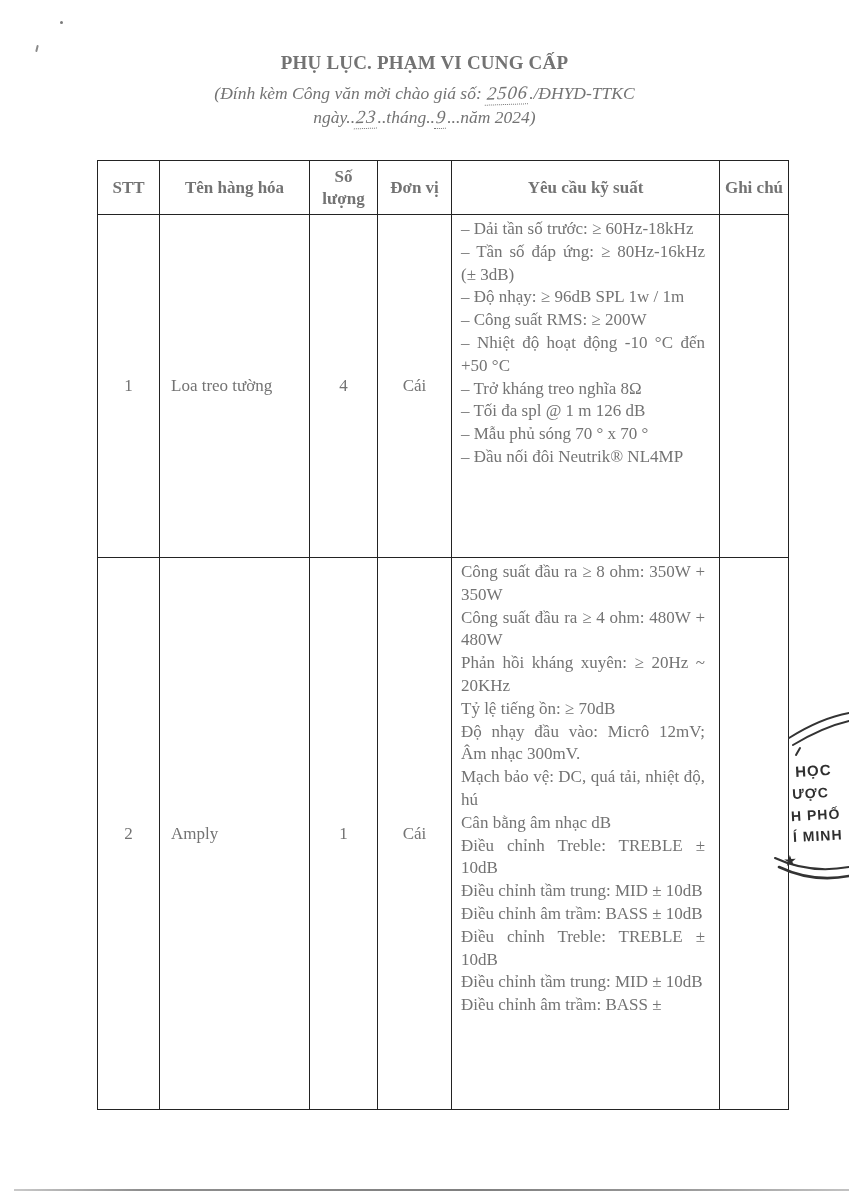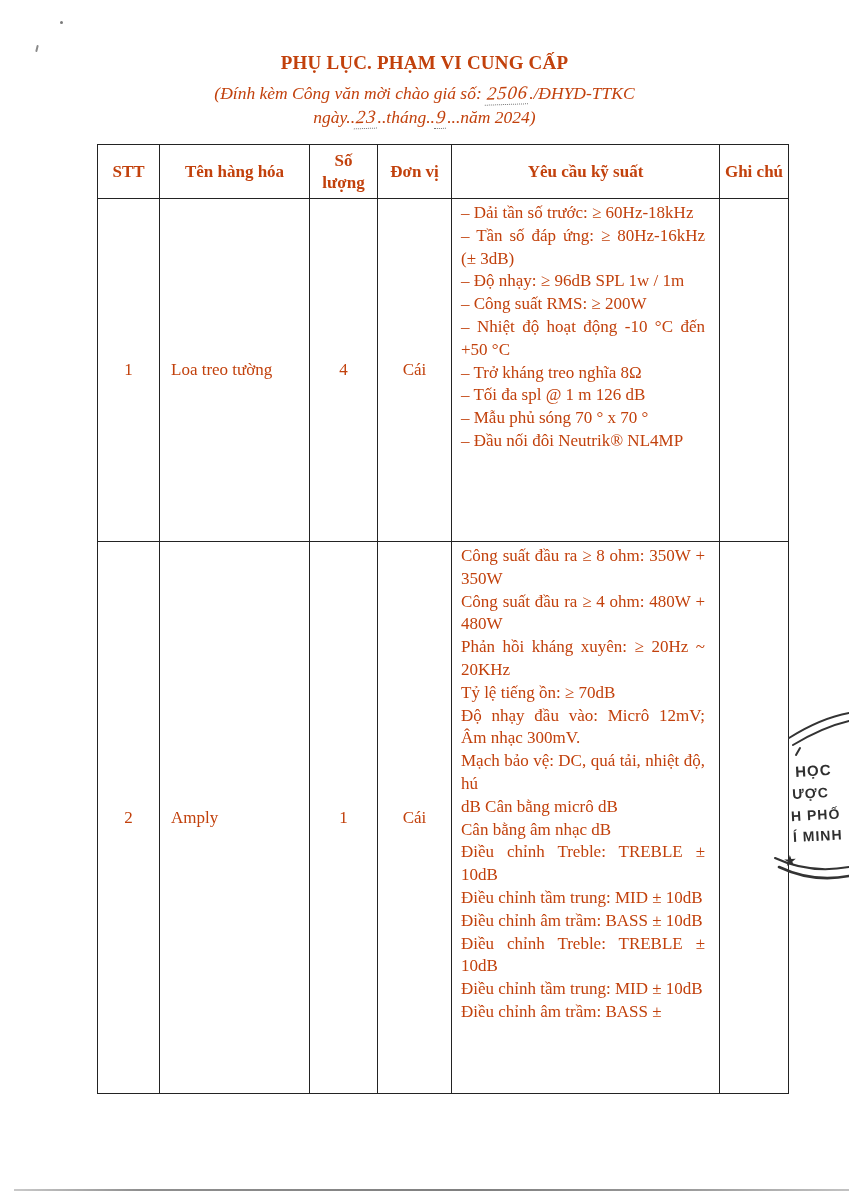--- a/index.html
+++ b/index.html
@@ -1,34 +1,34 @@
 <!DOCTYPE html>
 <html><head>
 <meta charset="utf-8">
 <style>
   html,body { margin:0; padding:0; background:#e8e8e8; }
   .page {
     position:relative; width:849px; height:1200px; margin:0 auto;
     background:#ffffff; overflow:hidden;
-    font-family:"Liberation Serif", serif; color:#c2410c;
+    font-family:"Liberation Serif", serif; color:#737373;
   }
   
   .speck { position:absolute; background:#7a7a7a; border-radius:50%; }
   .speck.s1 { left:60px; top:21px; width:3px; height:3px; }
   .speck.s2 { left:36px; top:45px; width:2px; height:7px; border-radius:2px; transform:rotate(14deg); background:#8b8b8b; }
 
   .doc-header { position:absolute; top:52px; left:0; width:100%; text-align:center; }
   .doc-title { margin:0 0 9px 0; font-size:19px; font-weight:bold; letter-spacing:.2px; }
   .doc-sub { margin:2px 0; font-style:italic; font-size:17.5px; }
   .hw { display:inline-block; font-style:italic; font-size:18.5px; letter-spacing:1px;
         transform:skewX(-8deg) rotate(-2deg); border-bottom:1.5px dotted #777; padding:0 1px; }
 
   
   .tbl {
-    position:absolute; left:97px; top:144px; width:692px;
+    position:absolute; left:97px; top:160px; width:692px;
     display:grid; grid-template-columns:62px 150px 68px 74px 268px 1fr;
     grid-template-rows:54px 343px 551px;
     border:1.6px solid #232323; box-sizing:border-box;
     font-size:17px;
   }
   .cell { border-right:1.6px solid #232323; border-bottom:1.6px solid #232323;
           box-sizing:border-box; overflow:hidden; }
   .cell.last-col { border-right:none; }
   .cell.last-row { border-bottom:none; }
   .hdr { display:flex; align-items:center; justify-content:center; text-align:center;
@@ -89,21 +89,20 @@
     <div class="cell cl last-row">Amply</div>
     <div class="cell cc last-row">1</div>
     <div class="cell cc last-row">Cái</div>
     <div class="cell spec-cell last-row">
         <div class="spec-line">Công suất đầu ra ≥ 8 ohm: 350W + 350W</div>
         <div class="spec-line">Công suất đầu ra ≥ 4 ohm: 480W + 480W</div>
         <div class="spec-line">Phản hồi kháng xuyên: ≥ 20Hz ~ 20KHz</div>
         <div class="spec-line">Tỷ lệ tiếng ồn: ≥ 70dB</div>
         <div class="spec-line">Độ nhạy đầu vào: Micrô 12mV; Âm nhạc 300mV.</div>
         <div class="spec-line">Mạch bảo vệ: DC, quá tải, nhiệt độ, hú</div>
-        <div class="spec-line">dB Cân bằng micrô dB</div>
         <div class="spec-line">Cân bằng âm nhạc dB</div>
         <div class="spec-line">Điều chỉnh Treble: TREBLE ± 10dB</div>
         <div class="spec-line">Điều chỉnh tầm trung: MID ± 10dB</div>
         <div class="spec-line">Điều chỉnh âm trầm: BASS ± 10dB</div>
         <div class="spec-line">Điều chỉnh Treble: TREBLE ± 10dB</div>
         <div class="spec-line">Điều chỉnh tầm trung: MID ± 10dB</div>
         <div class="spec-line">Điều chỉnh âm trầm: BASS ±</div>
       </div>
     <div class="cell last-col last-row"></div>
   </div>

